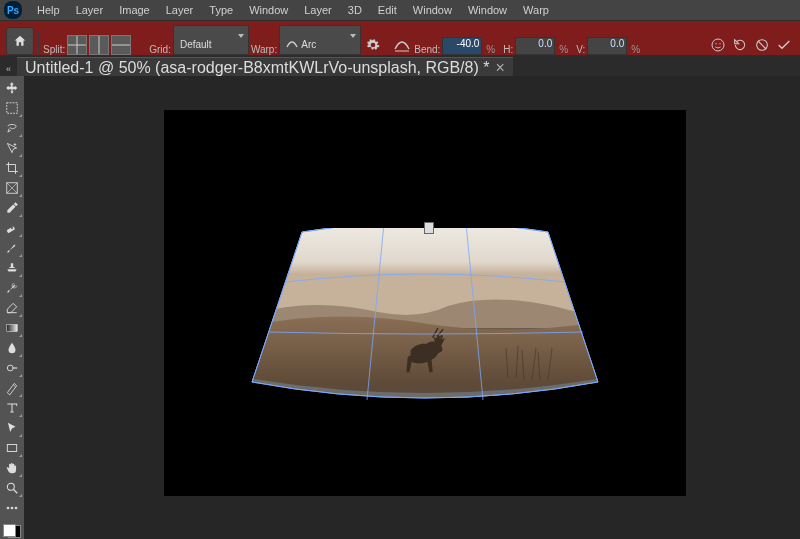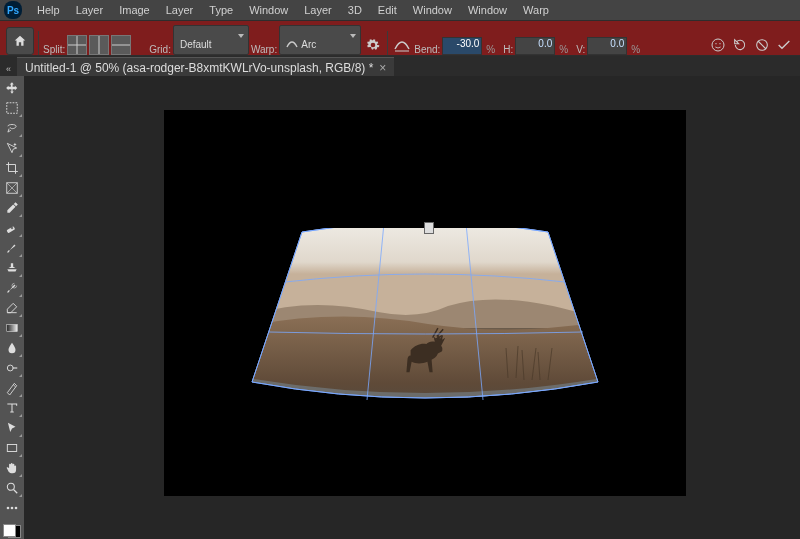--- a/index.html
+++ b/index.html
@@ -18,21 +18,21 @@
   .dd::after{content:"";position:absolute;right:4px;top:8px;border-left:3px solid transparent;border-right:3px solid transparent;border-top:4px solid #bbb}
   .gear{width:20px;height:20px;display:flex;align-items:center;justify-content:center}
   .num-field{width:34px;height:16px;background:#444;border:1px solid #333;color:#c7e0ff;text-align:right;padding:0 2px;font-size:10px}
   .num-field.hl{background:#2a4969;color:#fff}
   .pct{color:#999;margin-left:2px}
   .ico-btn{width:20px;height:20px;display:flex;align-items:center;justify-content:center}
   .ico-btn svg{display:block}
   
   .tabbar{height:22px;background:#2b2b2b;display:flex;align-items:flex-end;padding-left:2px}
   .collapse-arrow{color:#bbb;padding:0 6px 4px 4px;font-size:9px}
-  .doc-tab{height:20px;background:#3a3a3a;border-top:1px solid #555;padding:0 8px;display:flex;align-items:center;color:#ddd;font-size:12px;gap:6px}
+  .doc-tab{height:20px;background:#3a3a3a;border-top:1px solid #555;padding:0 8px;display:flex;align-items:center;color:#ddd;font-size:16px;gap:6px}
   .doc-tab .x{color:#aaa}
   
   .toolbar{position:absolute;left:0;top:76px;width:24px;background:#535353;display:flex;flex-direction:column;align-items:center;padding:2px 0;z-index:5}
   .tool{width:22px;height:20px;display:flex;align-items:center;justify-content:center;margin:0;color:#ddd;position:relative}
   .tool svg{display:block}
   .tool::after{content:"";position:absolute;right:1px;bottom:1px;border-left:3px solid transparent;border-top:3px solid transparent;border-right:3px solid #999}
   .tool.nosub::after{display:none}
   .swatch{width:18px;height:14px;position:relative;margin:6px 0}
   .swatch .bg{position:absolute;right:0;bottom:0;width:11px;height:11px;background:#000;border:1px solid #888}
   .swatch .fg{position:absolute;left:0;top:0;width:11px;height:11px;background:#fff;border:1px solid #888}
@@ -109,21 +109,21 @@
   <div class="vdiv"></div>
 
   <div class="ico-btn">
     <svg width="16" height="14" viewBox="0 0 16 14">
         <path d="M1 11 Q8 -3 15 11" stroke="#ccc" fill="none" stroke-width="1.4"></path>
         <path stroke="#ccc" d="M1 13h14"></path>
       </svg>
   </div>
 
   <span class="opt-label">Bend:</span>
-  <span class="num-field hl">-30.0</span>
+  <span class="num-field hl">-40.0</span>
   <span class="pct">%</span>
 
   <span class="opt-label" style="margin-left:6px">H:</span>
   <span class="num-field">0.0</span>
   <span class="pct">%</span>
 
   <span class="opt-label" style="margin-left:6px">V:</span>
   <span class="num-field">0.0</span>
   <span class="pct">%</span>
 

